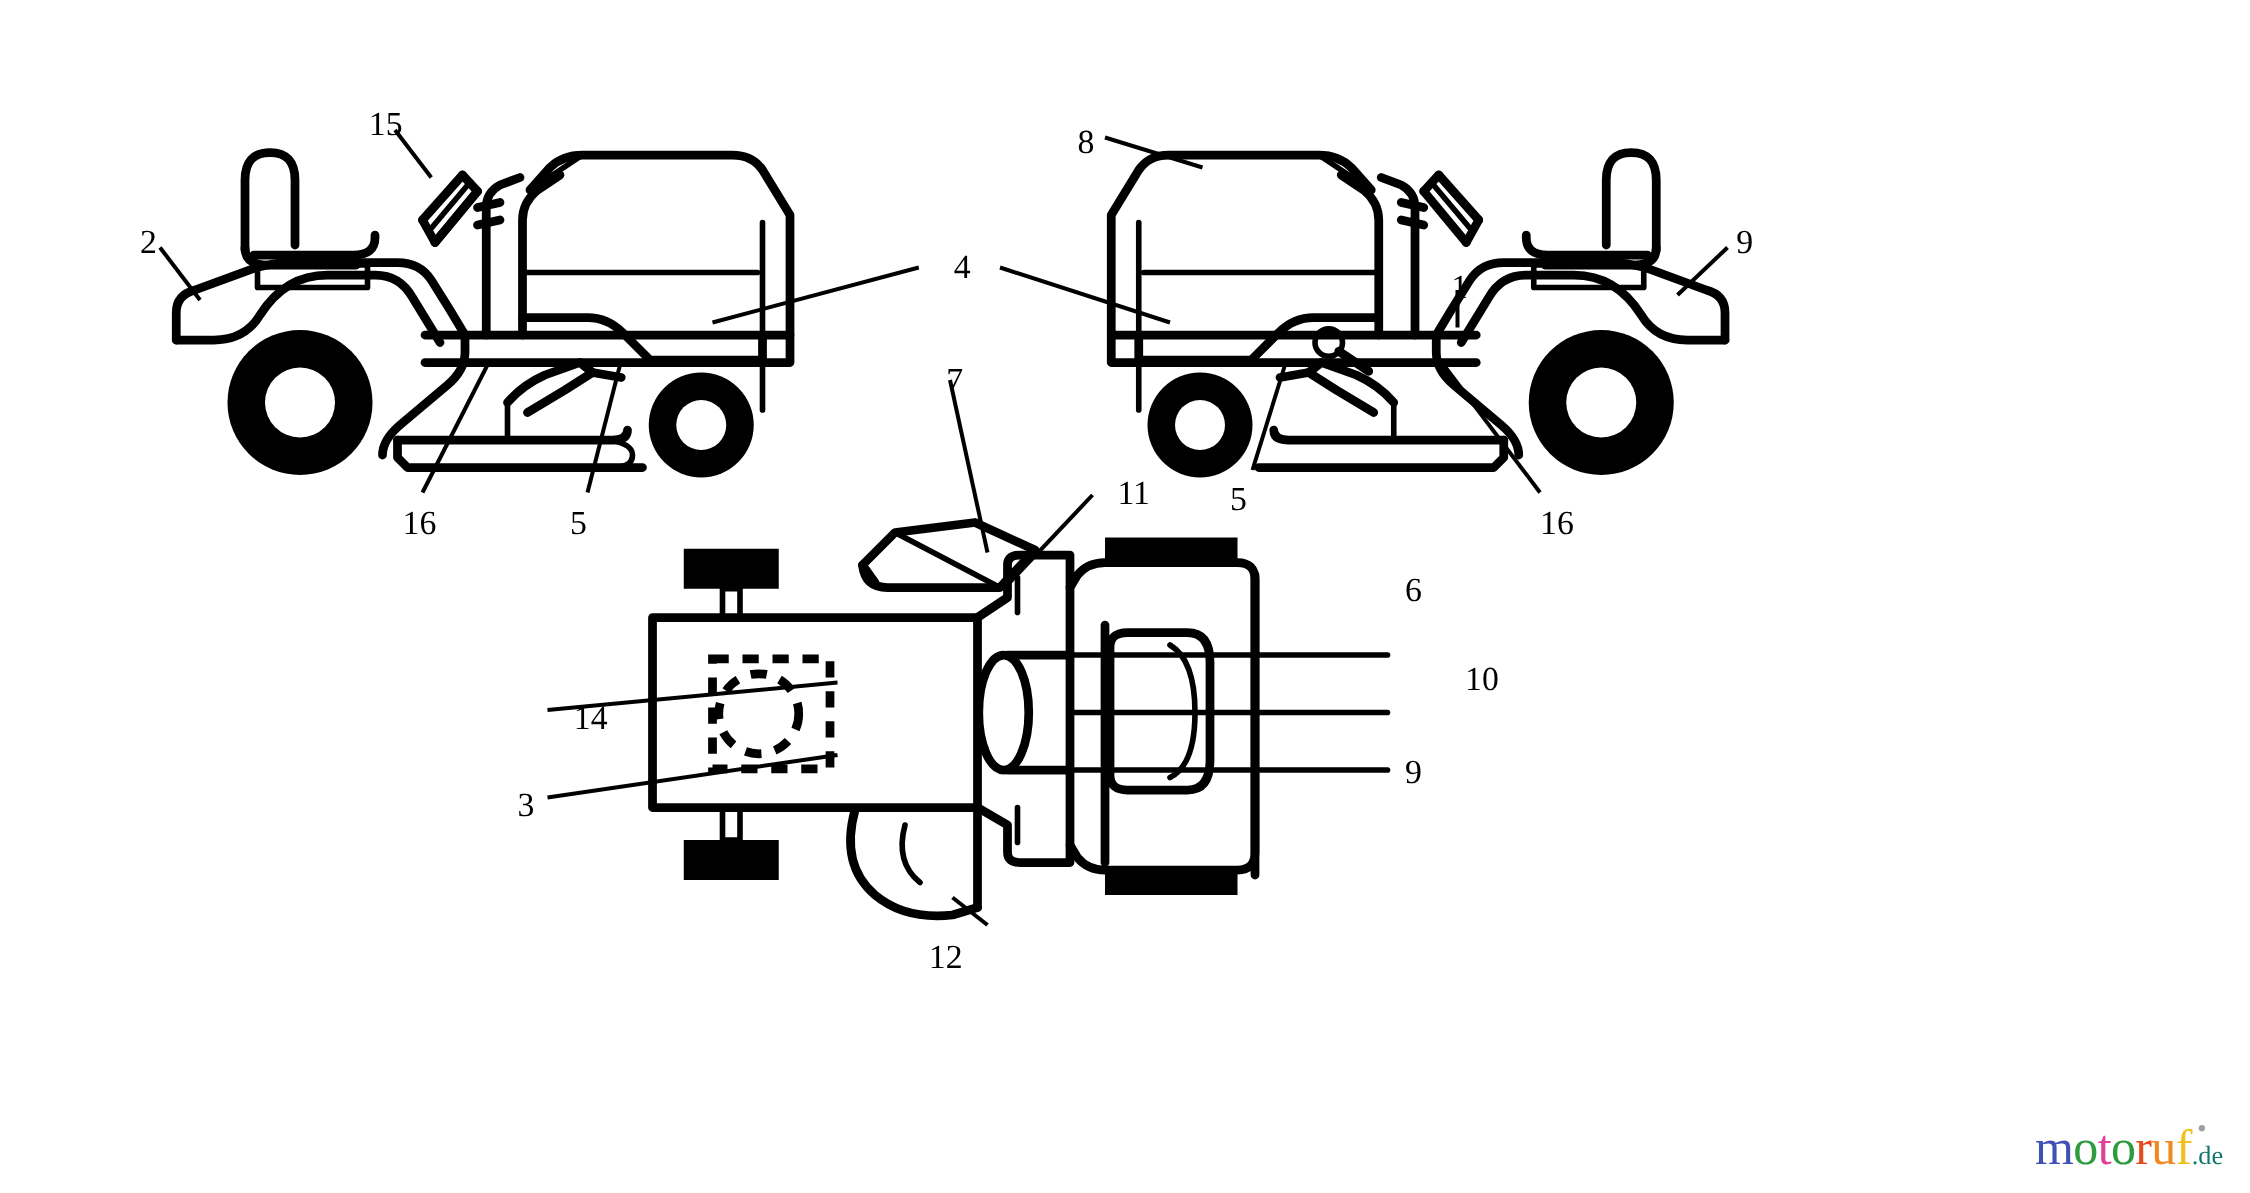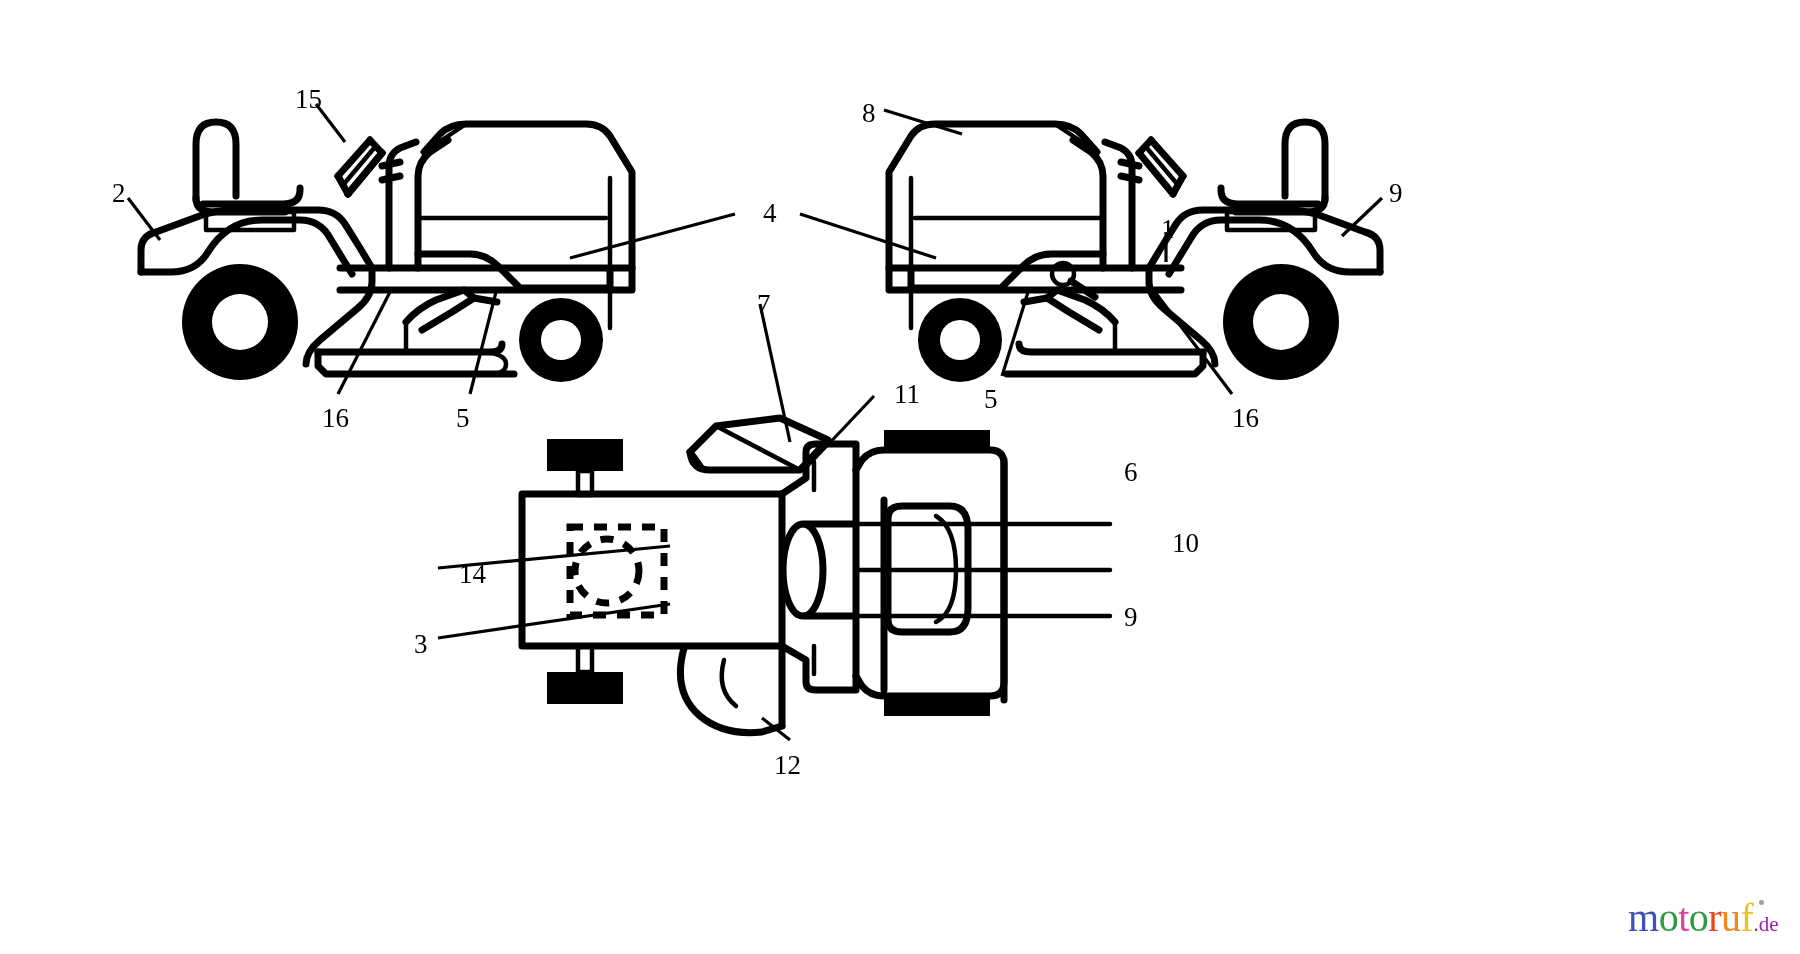--- a/index.html
+++ b/index.html
@@ -40,21 +40,21 @@
     top: 898px;
     font-family: "Liberation Serif", serif;
     font-size: 40px;
     letter-spacing: -0.5px;
     line-height: 1;
     white-space: nowrap;
   }
   #logo .ch { }
   #logo .tld {
     font-size: 21px;
-    color: #a21caf;
+    color: #0f766e;
     letter-spacing: 0;
   }
   #logo .dot {
     position: absolute;
     left: 131px;
     top: 2px;
     width: 5px;
     height: 5px;
     border-radius: 50%;
     background: #9aa0a6;
@@ -274,20 +274,20 @@
   <div class="callout" style="left:456px; top:405px;">5</div>
   <div class="callout" style="left:984px; top:386px;">5</div>
   <div class="callout" style="left:1232px; top:405px;">16</div>
   <div class="callout" style="left:757px; top:291px;">7</div>
   <div class="callout" style="left:873px; top:381px;margin-left:21px;">11</div>
   <div class="callout" style="left:1124px; top:459px;">6</div>
   <div class="callout" style="left:1172px; top:530px;">10</div>
   <div class="callout" style="left:1124px; top:604px;">9</div>
   <div class="callout" style="left:415px; top:561px;margin-left:44px;">14</div>
   <div class="callout" style="left:414px; top:631px;">3</div>
-  <div class="callout" style="left:774px; top:752px;">12</div>
+  <div class="callout" style="left:743px; top:752px;">12</div>
 
   <div id="logo">
     <span class="ch" style="color:#3f51b5">m</span><span class="ch" style="color:#2e9b3f">o</span><span class="ch" style="color:#e0409a">t</span><span class="ch" style="color:#2e9b3f">o</span><span class="ch" style="color:#e8491d">r</span><span class="ch" style="color:#f08a20">u</span><span class="ch" style="color:#f0c020">f</span><span class="tld">.de</span>
     <span class="dot"></span>
   </div>
 
 </div>
 
 </body></html>

